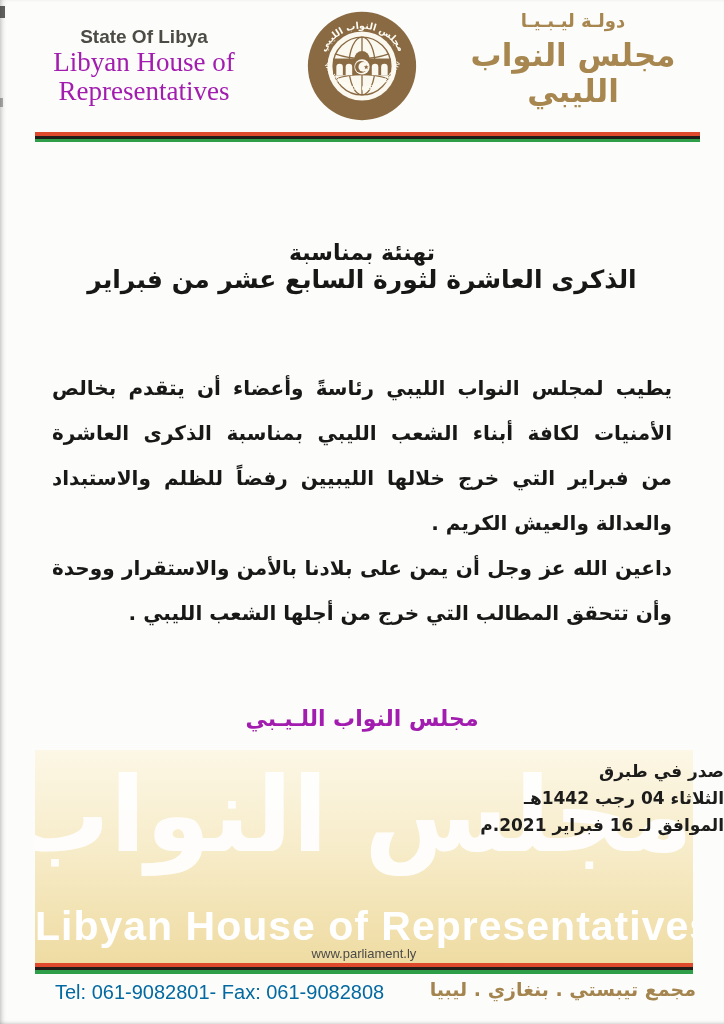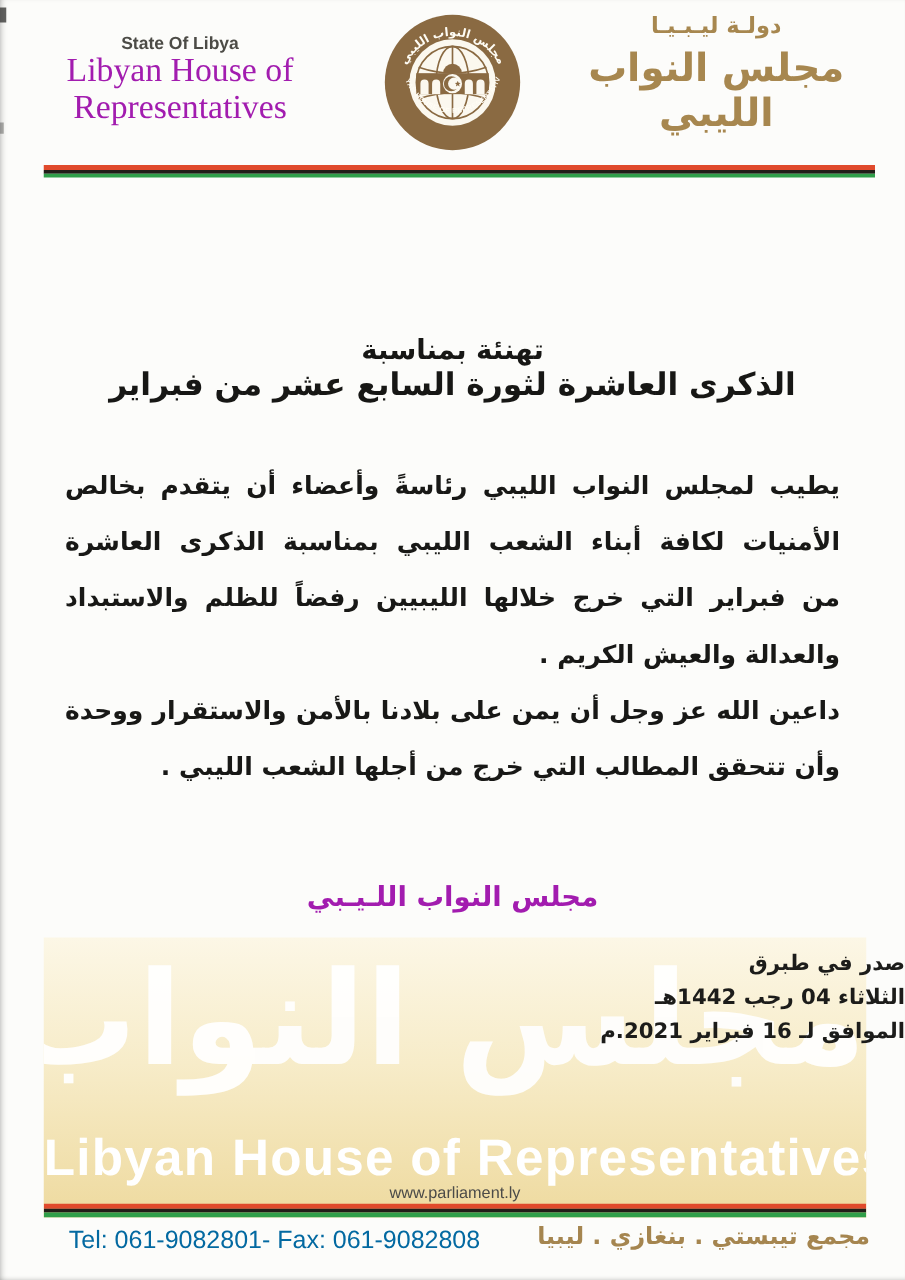--- a/index.html
+++ b/index.html
@@ -7,36 +7,36 @@
     position:relative;width:724px;height:1024px;margin:0 auto;
     background:#fcfcfa;overflow:hidden;
     font-family:"DejaVu Sans",sans-serif;
     box-shadow:inset 4px 0 6px -4px rgba(0,0,0,.35), inset 0 -3px 4px -3px rgba(0,0,0,.2);
   }
   
   .scan-mark{position:absolute;background:#3a3a38;opacity:.8;}
 
   
   .hdr-left{position:absolute;left:30px;top:26px;width:228px;text-align:center;}
-  .state-en{font-family:"Liberation Sans",sans-serif;font-weight:bold;font-size:14px;color:#4c4b46;}
+  .state-en{font-family:"Liberation Sans",sans-serif;font-weight:bold;font-size:19px;color:#4c4b46;}
   .org-en{font-family:"Liberation Serif",serif;font-size:27px;line-height:29px;color:#a21caf;}
   .logo{position:absolute;left:306px;top:10px;width:112px;height:112px;}
   .hdr-right{position:absolute;right:26px;top:10px;width:250px;text-align:center;direction:rtl;}
   .state-ar{font-size:18px;font-weight:bold;color:#a7874f;letter-spacing:1px;}
   .org-ar{margin-top:6px;font-size:31px;font-weight:bold;color:#a7874f;}
 
   .tricolor{position:absolute;left:35px;width:665px;}
   .tricolor .r{height:4px;background:#e04a2c;}
   .tricolor .b{height:3px;background:#211d18;}
   .tricolor .g{height:3px;background:#2f9e49;}
   .stripe-top{top:132px;}
 
   
   .title{position:absolute;left:0;top:240px;width:100%;text-align:center;direction:rtl;color:#171715;}
-  .title-l1{font-size:22px;font-weight:bold;margin-top:28px;}
+  .title-l1{font-size:22px;font-weight:bold;}
   .title-l2{font-size:25px;font-weight:bold;}
 
   .body-text{position:absolute;left:52px;top:366px;width:620px;direction:rtl;color:#181816;}
   .bl{height:45px;line-height:45px;font-size:20px;font-weight:bold;white-space:nowrap;}
   .bl.j{text-align:justify;text-align-last:justify;text-justify:inter-word;white-space:normal;overflow:hidden;}
   .bl.r{text-align:right;}
 
   .signature{position:absolute;left:0;top:706px;width:100%;text-align:center;direction:rtl;
              font-size:22px;font-weight:bold;color:#a21caf;}
 

